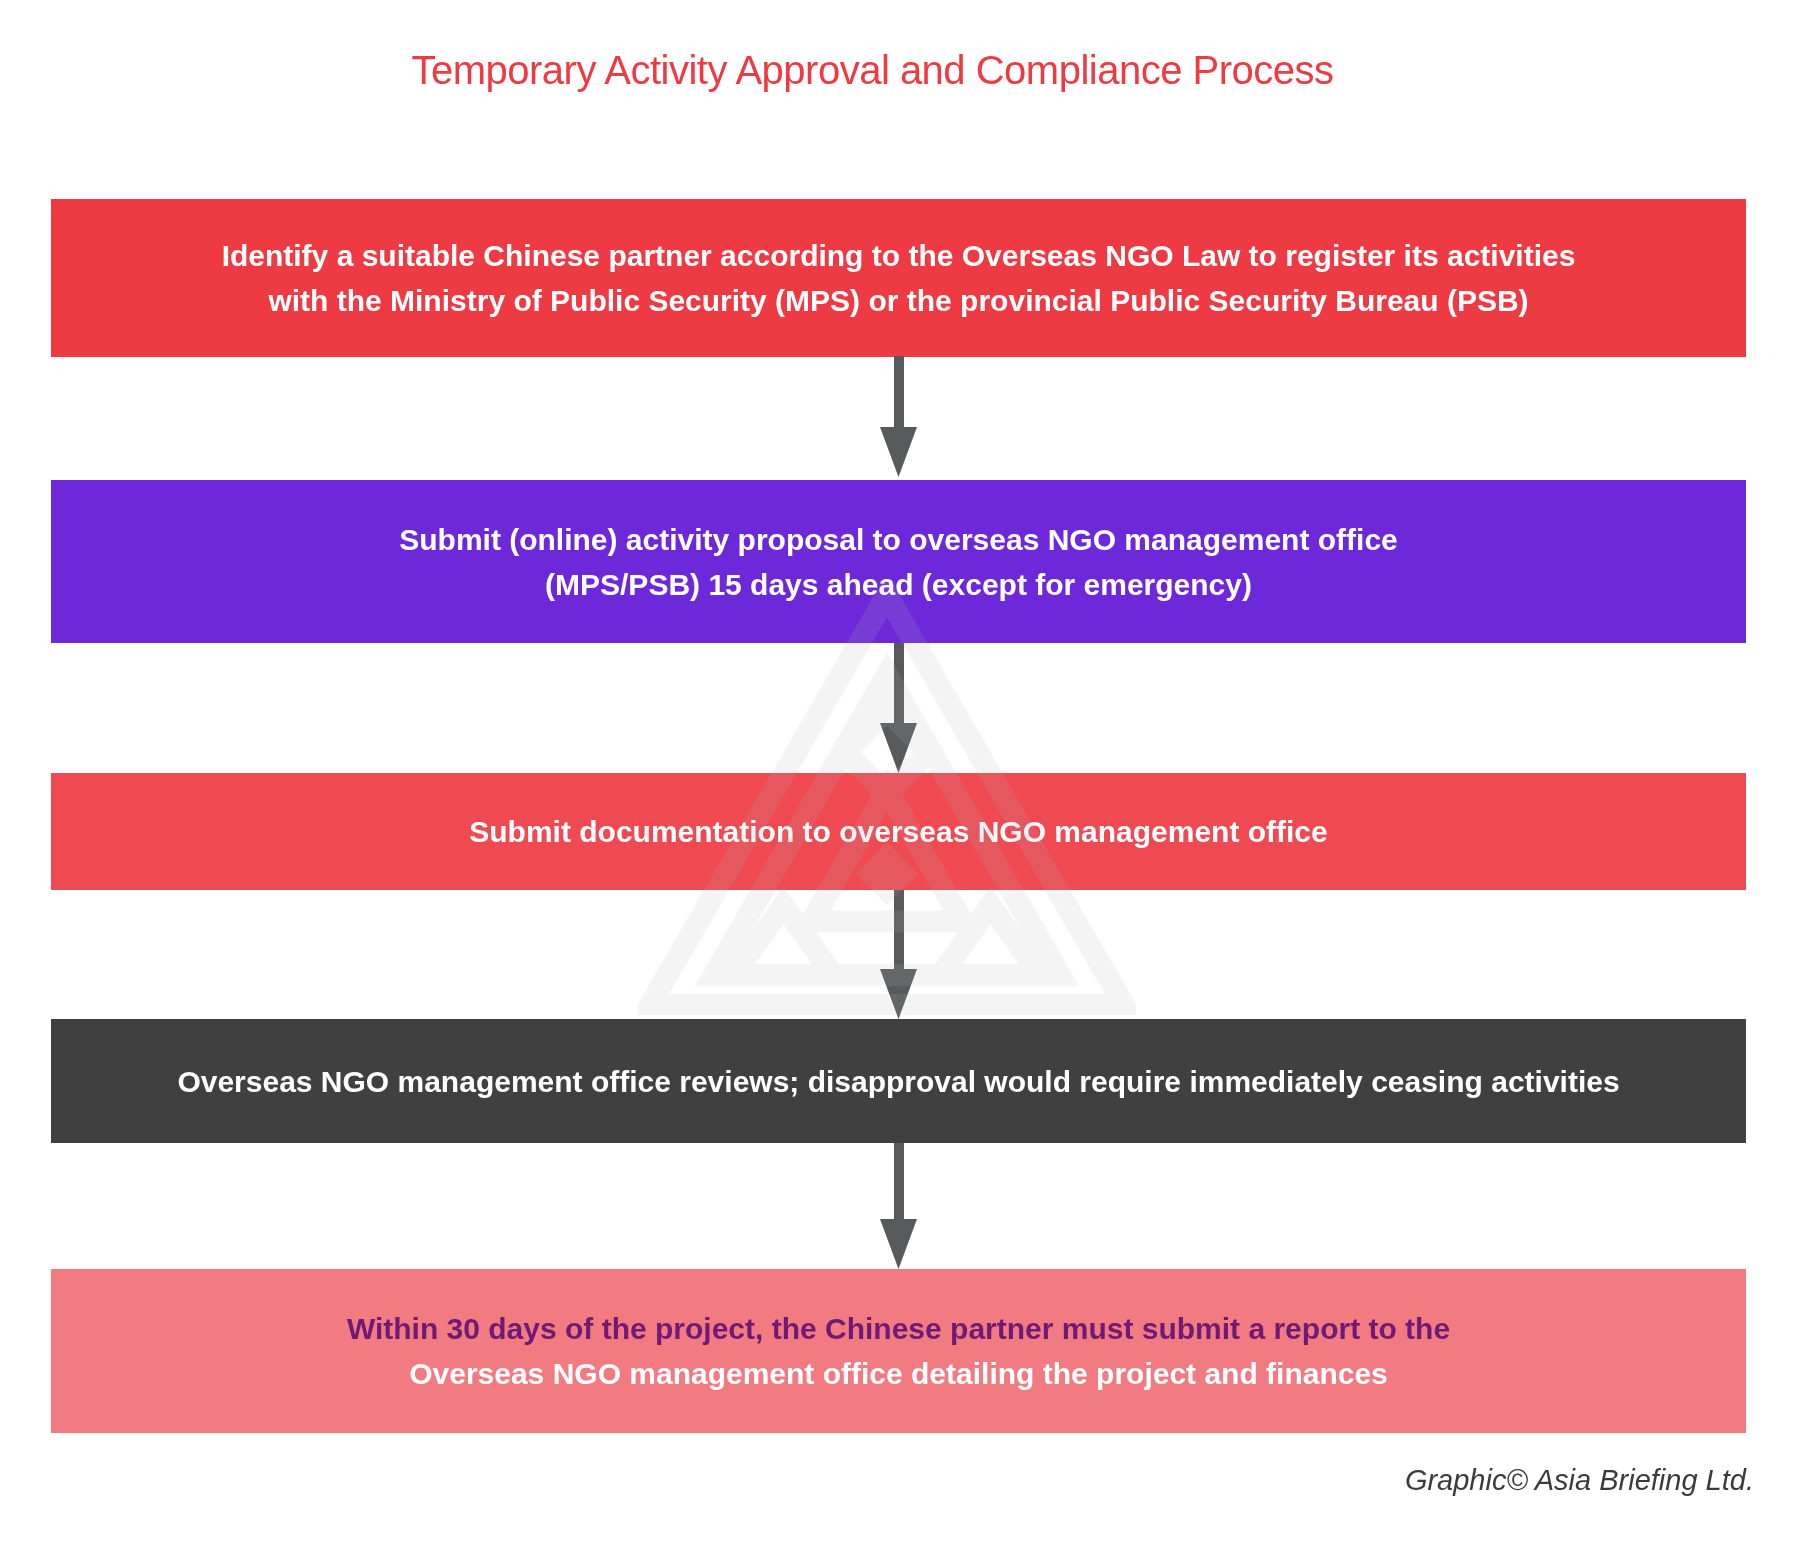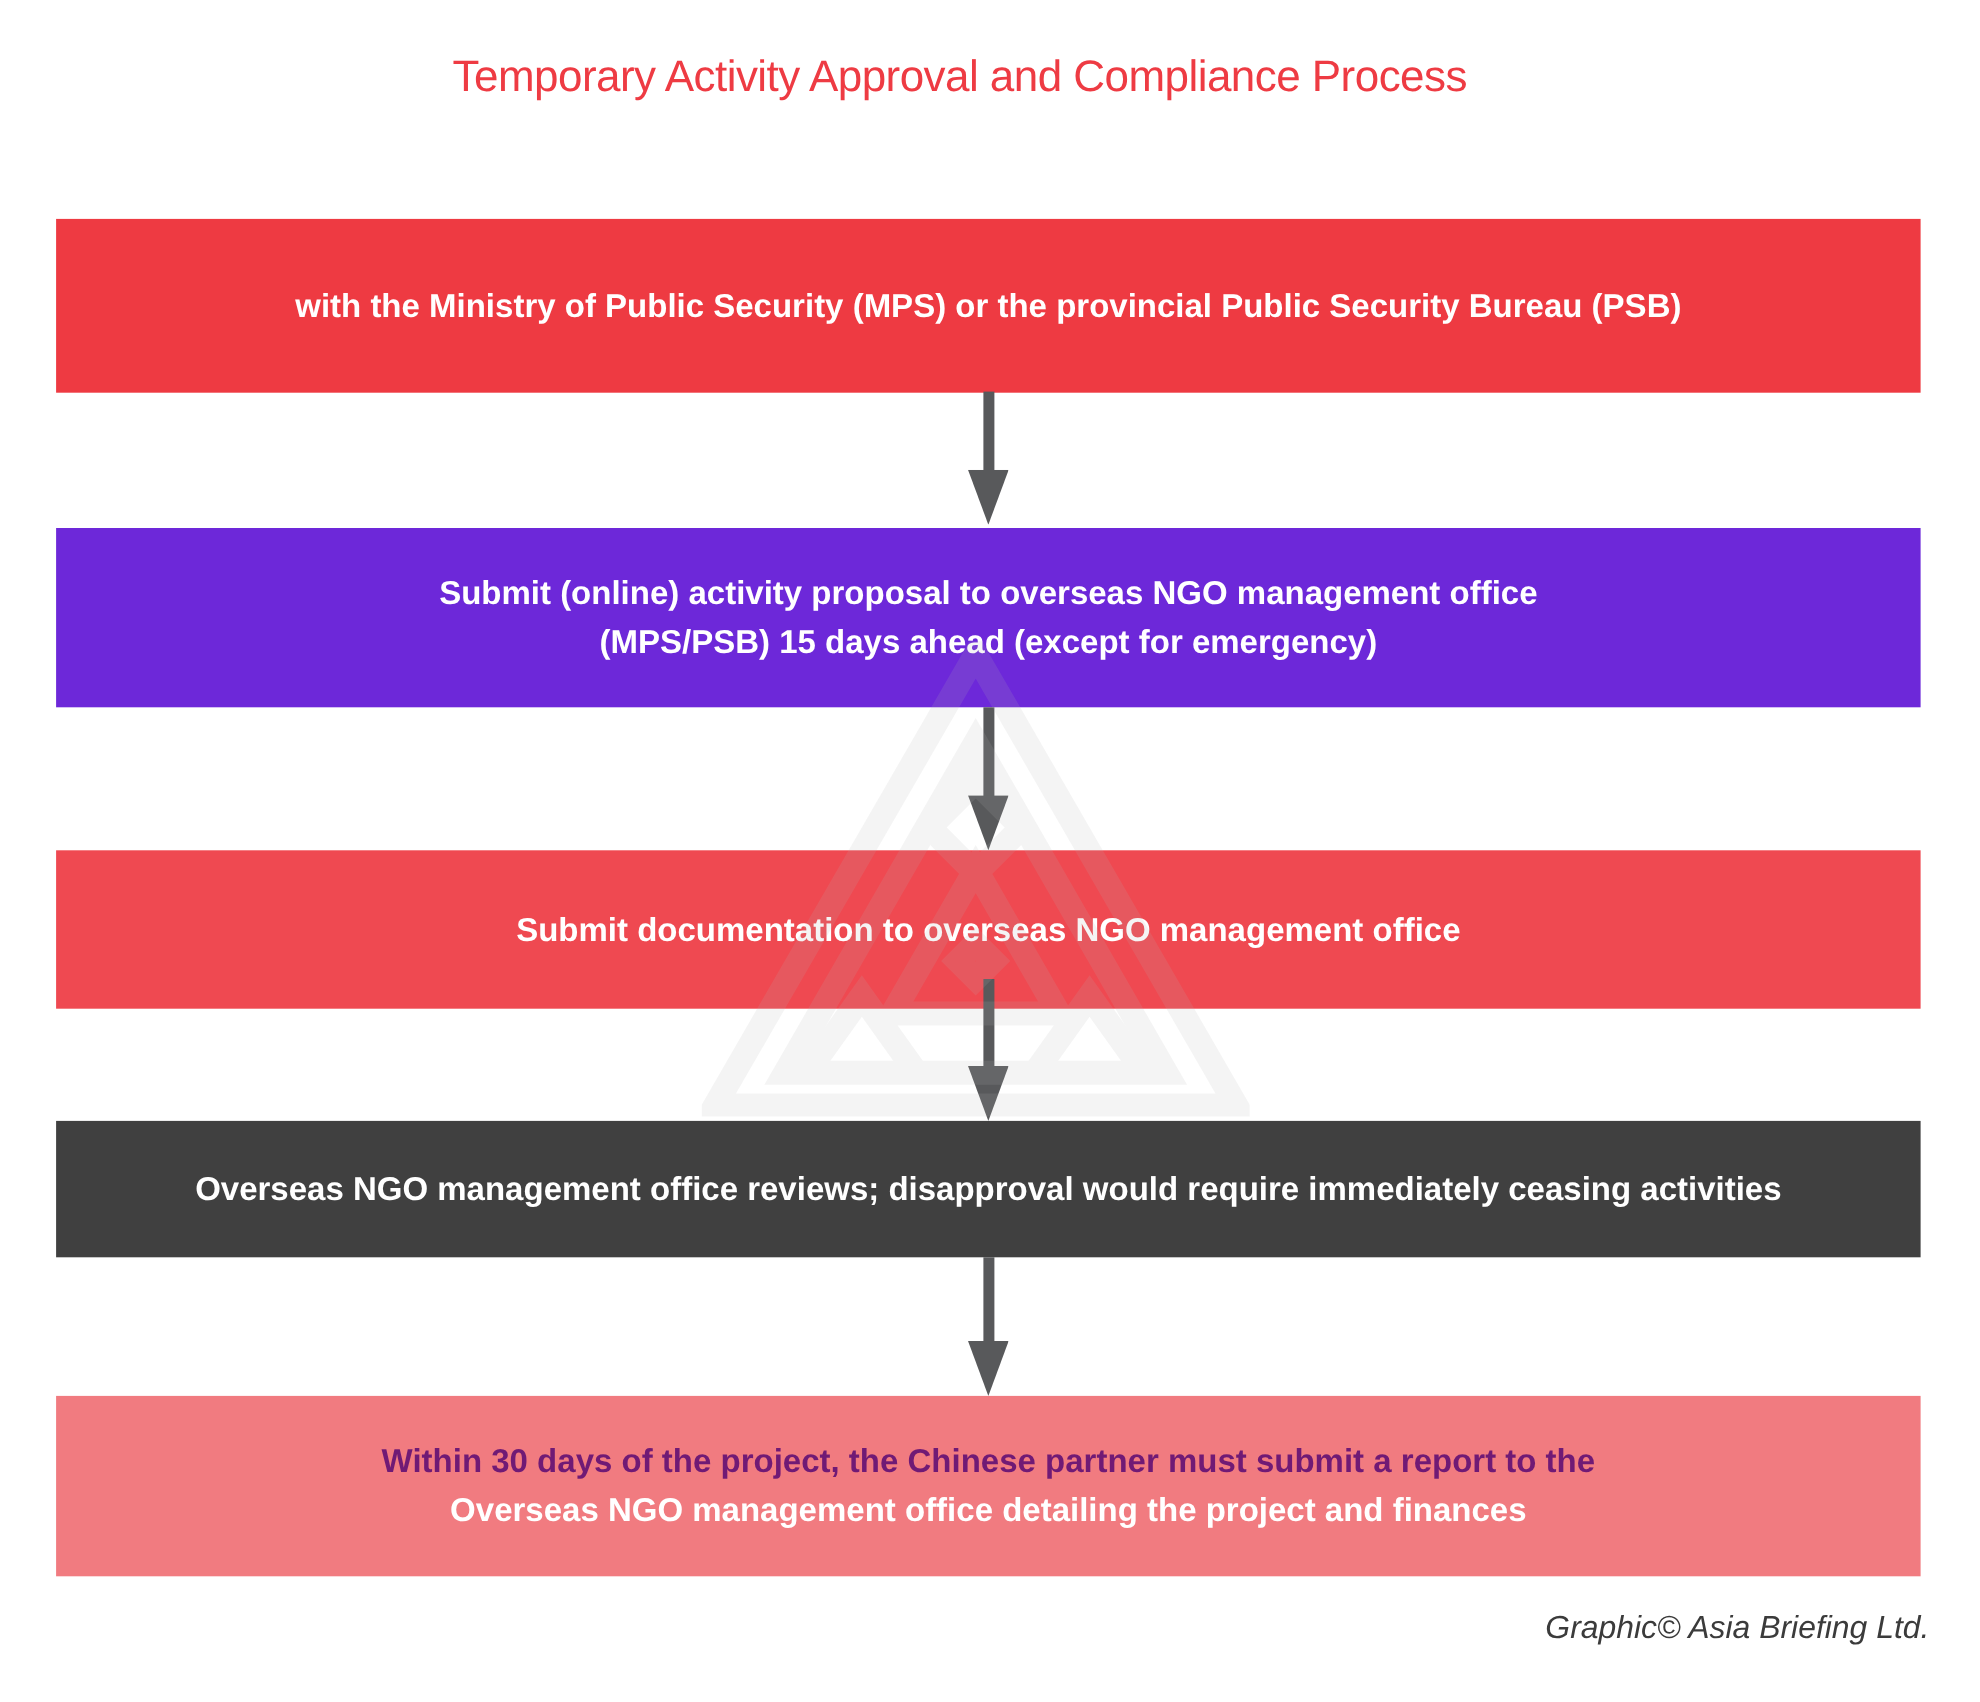--- a/index.html
+++ b/index.html
@@ -33,21 +33,21 @@
   .box .line{
     color:#ffffff;
     font-weight:bold;
     font-size:30px;
     line-height:45px;
     text-align:center;
     white-space:nowrap;
   }
   .b1{top:199px;height:158px;}
   .b2{top:480px;height:163px;}
-  .b3{top:773px;height:144px;}
+  .b3{top:773px;height:117px;}
   .b4{top:1019px;height:124px;}
   .b5{top:1269px;height:164px;}
   .arrow{
     position:absolute;
     left:880px;width:37px;
     display:flex;
     flex-direction:column;
     align-items:center;
     z-index:2;
   }
@@ -84,20 +84,21 @@
   }
 </style>
 </head>
 <body>
 
 <div class="canvas">
 
   <div class="title" style="color: rgb(238, 59, 67);">Temporary Activity Approval and Compliance Process</div>
 
   <section class="box b1" style="background: rgb(238, 58, 66);">
+    <div class="line" style="color: rgb(255, 255, 255);">Identify a suitable Chinese partner according to the Overseas NGO Law to register its activities</div>
     <div class="line" style="color: rgb(255, 255, 255);">with the Ministry of Public Security (MPS) or the provincial Public Security Bureau (PSB)</div>
   </section>
 
   <div class="arrow a1">
     <div class="stem" style="background: rgb(88, 89, 91);"></div>
     <div class="head" style="background: rgb(88, 89, 91);"></div>
   </div>
 
   <section class="box b2" style="background: #6d28d9;">
     <div class="line" style="color: rgb(255, 255, 255);">Submit (online) activity proposal to overseas NGO management office</div>

